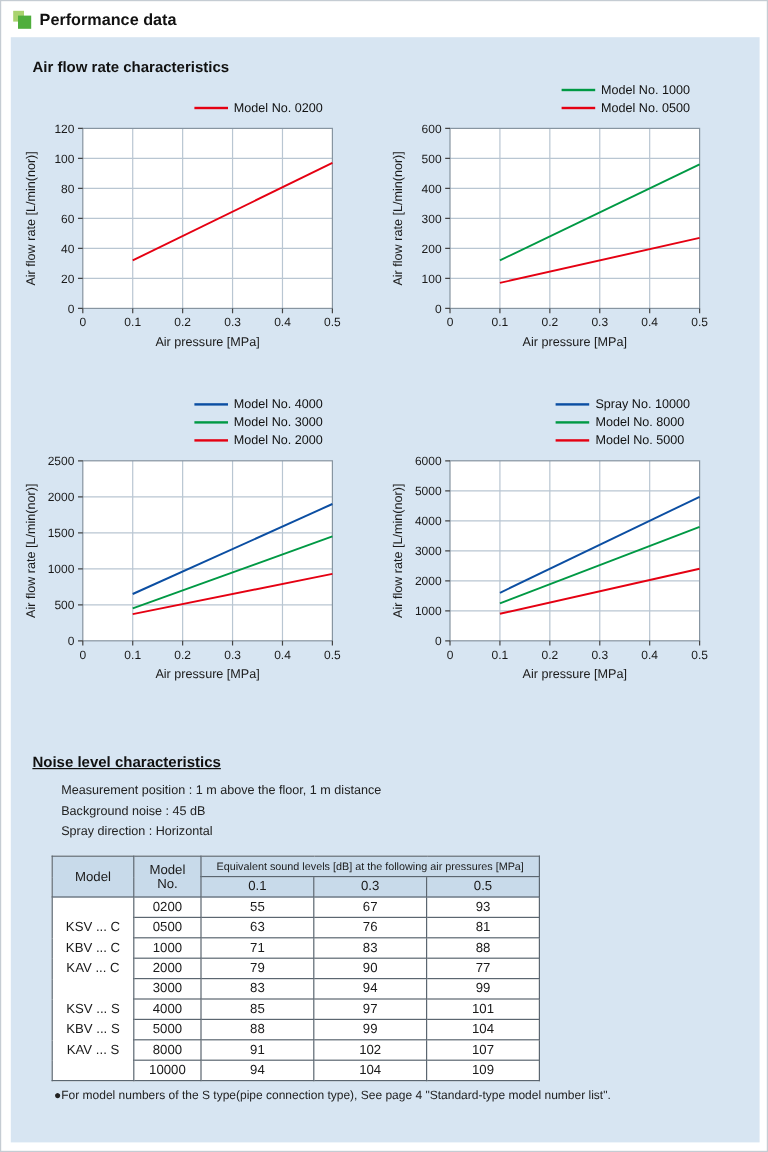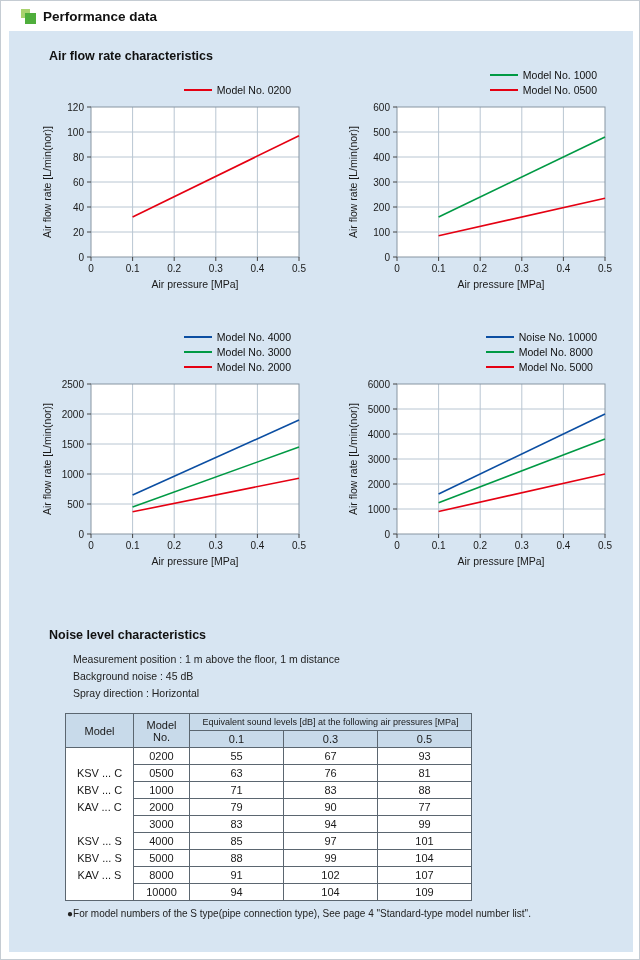--- a/index.html
+++ b/index.html
@@ -11,35 +11,35 @@
     overflow: hidden;
   }
   .page {
     width: 640px; height: 960px;
     border: 1px solid #c5ccd3;
     background: #ffffff;
   }
   .page-header {
     height: 30px;
     display: flex; align-items: center;
-    padding-left: 20px; gap: 7px;
+    padding-left: 10px; gap: 7px;
   }
   .hdr-icon { position: relative; width: 15px; height: 15px; display: inline-block; }
   .hdr-icon-back { position: absolute; left: 0; top: 0; width: 9px; height: 9px; background: #a9d36e; }
   .hdr-icon-front { position: absolute; right: 0; bottom: 0; width: 11px; height: 11px; background: #4fae3c; }
   .hdr-title { font-weight: bold; font-size: 13.5px; color: #111; }
   .panel {
     margin: 0 8px 8px 8px;
     width: 624px; height: 921px;
     background: #d7e5f2;
-    padding: 18px 30px;
+    padding: 18px 8px;
   }
   .section-title { font-weight: bold; font-size: 12.5px; color: #111; }
   .airflow-title { margin: 0 0 6px 10px; }
-  .noise-title { margin: 58px 0 0 10px; }
+  .noise-title { margin: 58px 0 0 10px; text-decoration: underline; }
   .charts-grid {
     display: grid;
     grid-template-columns: 278px 278px;
     column-gap: 28px;
     row-gap: 38px;
     align-items: end;
     margin-left: 0px;
   }
   .chart { display: flex; flex-direction: column; }
   .legend {
@@ -249,21 +249,21 @@
             <text x="156" y="189" text-anchor="middle" font-size="10.5">Air pressure [MPa]</text>
             <polyline points="93.6,119 260,44" fill="none" stroke="#0b4ea2" stroke-width="1.6"></polyline>
             <polyline points="93.6,131 260,71" fill="none" stroke="#009944" stroke-width="1.6"></polyline>
             <polyline points="93.6,135.8 260,102.2" fill="none" stroke="#e50012" stroke-width="1.6"></polyline>
           </svg>
       </div>
       <div class="chart">
         <div class="legend">
             <div class="legend-item">
               <span class="legend-swatch" style="background: rgb(11, 78, 162);"></span>
-              <span>Noise No. 10000</span>
+              <span>Spray No. 10000</span>
             </div>
             <div class="legend-item">
               <span class="legend-swatch" style="background: rgb(0, 153, 68);"></span>
               <span>Model No. 8000</span>
             </div>
             <div class="legend-item">
               <span class="legend-swatch" style="background: rgb(229, 0, 18);"></span>
               <span>Model No. 5000</span>
             </div>
           </div>

